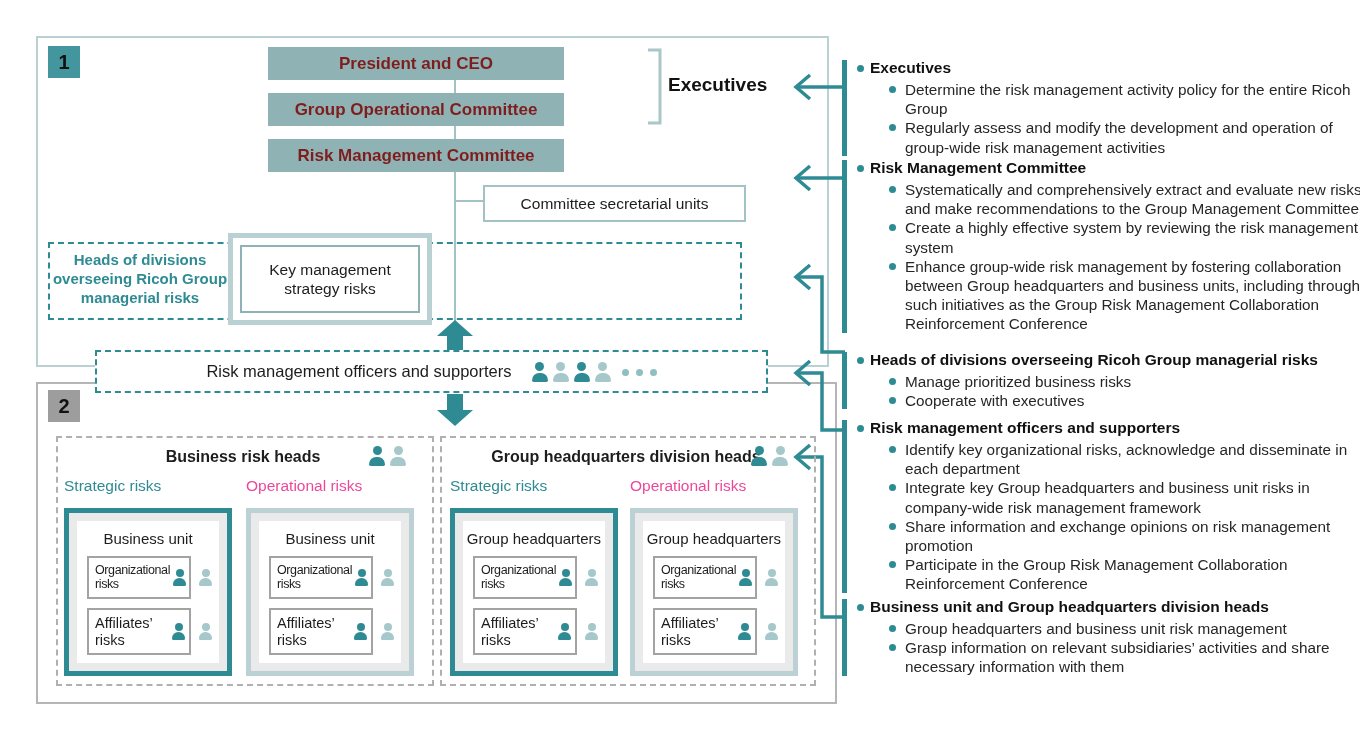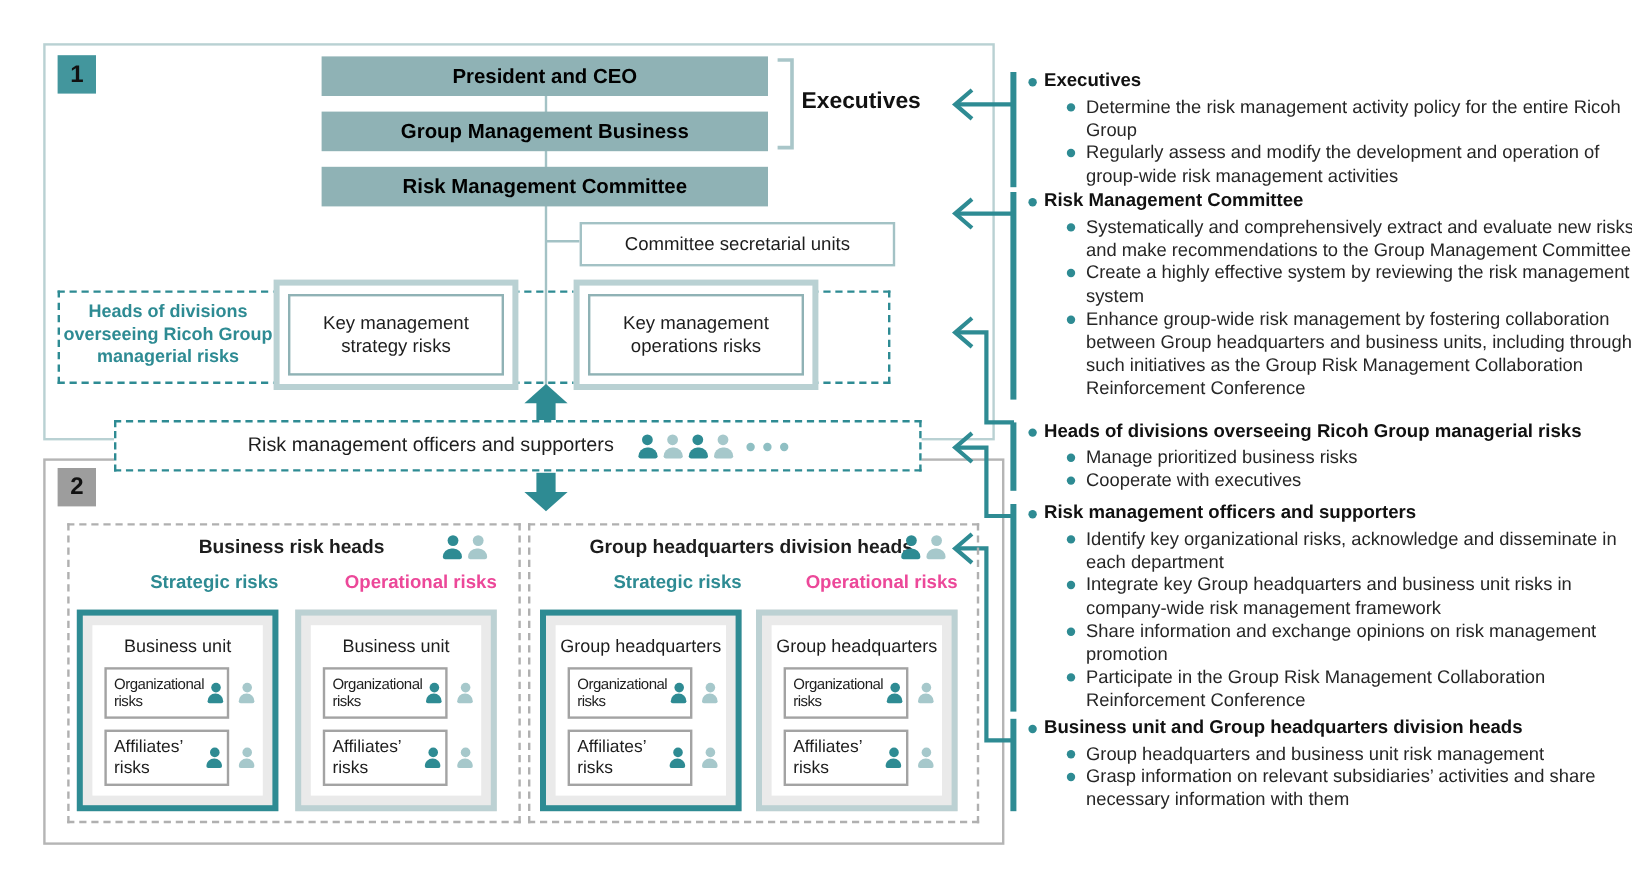--- a/index.html
+++ b/index.html
@@ -9,22 +9,22 @@
 
   
   .sec1-frame{left:36px;top:36px;width:789px;height:327px;border:2px solid #b9d1d3;}
   .sec2-frame{left:36px;top:382px;width:797px;height:318px;border:2px solid #b5b5b5;}
   .badge{width:32px;height:32px;display:flex;align-items:center;justify-content:center;
          font-weight:bold;font-size:20px;color:#111;}
   .badge1{left:48px;top:46px;background:#43969d;}
   .badge2{left:48px;top:390px;background:#9d9d9d;}
 
   
-  .org-bar{left:268px;width:372px;height:33px;background:#8fb2b5;display:flex;
-           align-items:center;justify-content:center;font-weight:bold;font-size:17px;color:#000000;}
+  .org-bar{left:268px;width:296px;height:33px;background:#8fb2b5;display:flex;
+           align-items:center;justify-content:center;font-weight:bold;font-size:17px;color:#7f1d1d;}
   .office-box{left:483px;top:185px;width:259px;height:33px;background:#fff;border:2px solid #a3c2c5;
               display:flex;align-items:center;justify-content:center;font-size:15.5px;}
   .executives-label{left:668px;top:74px;width:120px;font-weight:bold;font-size:19px;color:#111;}
 
   .heads-dashed{left:48px;top:242px;width:690px;height:74px;border:2px dashed #2e8b93;}
   .heads-label{left:52px;top:250px;width:176px;text-align:center;color:#2e8b93;
                font-weight:bold;font-size:15px;line-height:19px;}
 
   .key-outer{top:233px;width:204px;height:92px;background:#fff;border:5px solid #b9d1d3;box-sizing:border-box;}
   .key-inner{position:absolute;inset:7px;border:2px solid #8fb2b5;display:flex;align-items:center;
@@ -50,21 +50,21 @@
   .p-dark{--c:#2e8b93;} .p-light{--c:#a6c8cb;}
   .dots{display:inline-flex;gap:7px;align-items:center;}
   .dot{width:7px;height:7px;border-radius:50%;background:#8fbfc3;}
   .icon-row{display:inline-flex;gap:5px;align-items:flex-end;}
 
   
   .group-dashed{top:436px;height:246px;border:2px dashed #b0b0b0;}
   .group-heading{top:444px;height:26px;display:flex;align-items:center;justify-content:center;
                  font-weight:bold;font-size:16px;}
   .group-heading .icon-row{position:absolute;right:24px;top:2px;}
-  .col-label{top:477px;width:168px;text-align:right;font-weight:bold;font-size:15.5px;}
+  .col-label{top:477px;width:168px;text-align:left;font-weight:normal;font-size:15.5px;}
   .col-strategic{color:#2e8b93;} .col-operational{color:#ec4899;}
 
   .risk-box{top:508px;width:168px;height:168px;background:#eaeaea;box-sizing:border-box;}
   .risk-box.strategic{border:5px solid #2e8b93;}
   .risk-box.operational{border:5px solid #bcd1d3;}
   .risk-inner{position:absolute;inset:8px;background:#fff;}
   .risk-title{text-align:center;font-size:15px;margin-top:9px;}
   .risk-row{display:flex;align-items:center;margin:9px 0 0 10px;gap:8px;}
   .sub-box{box-sizing:border-box;width:104px;border:2px solid #a3a3a3;background:#fff;
            display:flex;align-items:center;justify-content:space-between;padding:6px 6px;}
@@ -115,35 +115,32 @@
         <path d="M810,361 L796,373 L810,385"></path>
       <path d="M845,617 H822 V457 H798"></path> 
         <path d="M810,445 L796,457 L810,469"></path>
     </g>
   </svg>
 
   <div class="abs badge badge1">1</div>
   <div class="abs badge badge2">2</div>
 
   <div class="abs org-bar" style="top:47px">President and CEO</div>
-  <div class="abs org-bar" style="top:93px">Group Management Business</div>
+  <div class="abs org-bar" style="top:93px">Group Operational Committee</div>
   <div class="abs org-bar" style="top:139px">Risk Management Committee</div>
 
   <div class="abs executives-label">Executives</div>
 
   <div class="abs office-box">Committee secretarial units</div>
 
   <div class="abs heads-dashed"></div>
   <div class="abs heads-label">Heads of divisions overseeing Ricoh Group managerial risks</div>
 
   <div class="abs key-outer" style="left:228px">
     <div class="key-inner">Key management strategy risks</div>
-  </div>
-  <div class="abs key-outer" style="left:478px">
-    <div class="key-inner">Key management operations risks</div>
   </div>
 
   <div class="abs tri" style="left:437px;top:320px;border-left:18px solid transparent;border-right:18px solid transparent;border-bottom:16px solid #2e8b93"></div>
   <div class="abs blk" style="left:447px;top:335px;width:16px;height:17px"></div>
 
   <div class="abs officers-box">
     <span class="label">Risk management officers and supporters</span>
     <span class="icon-row">
       <span class="person p-dark"></span>
       <span class="person p-light"></span>

